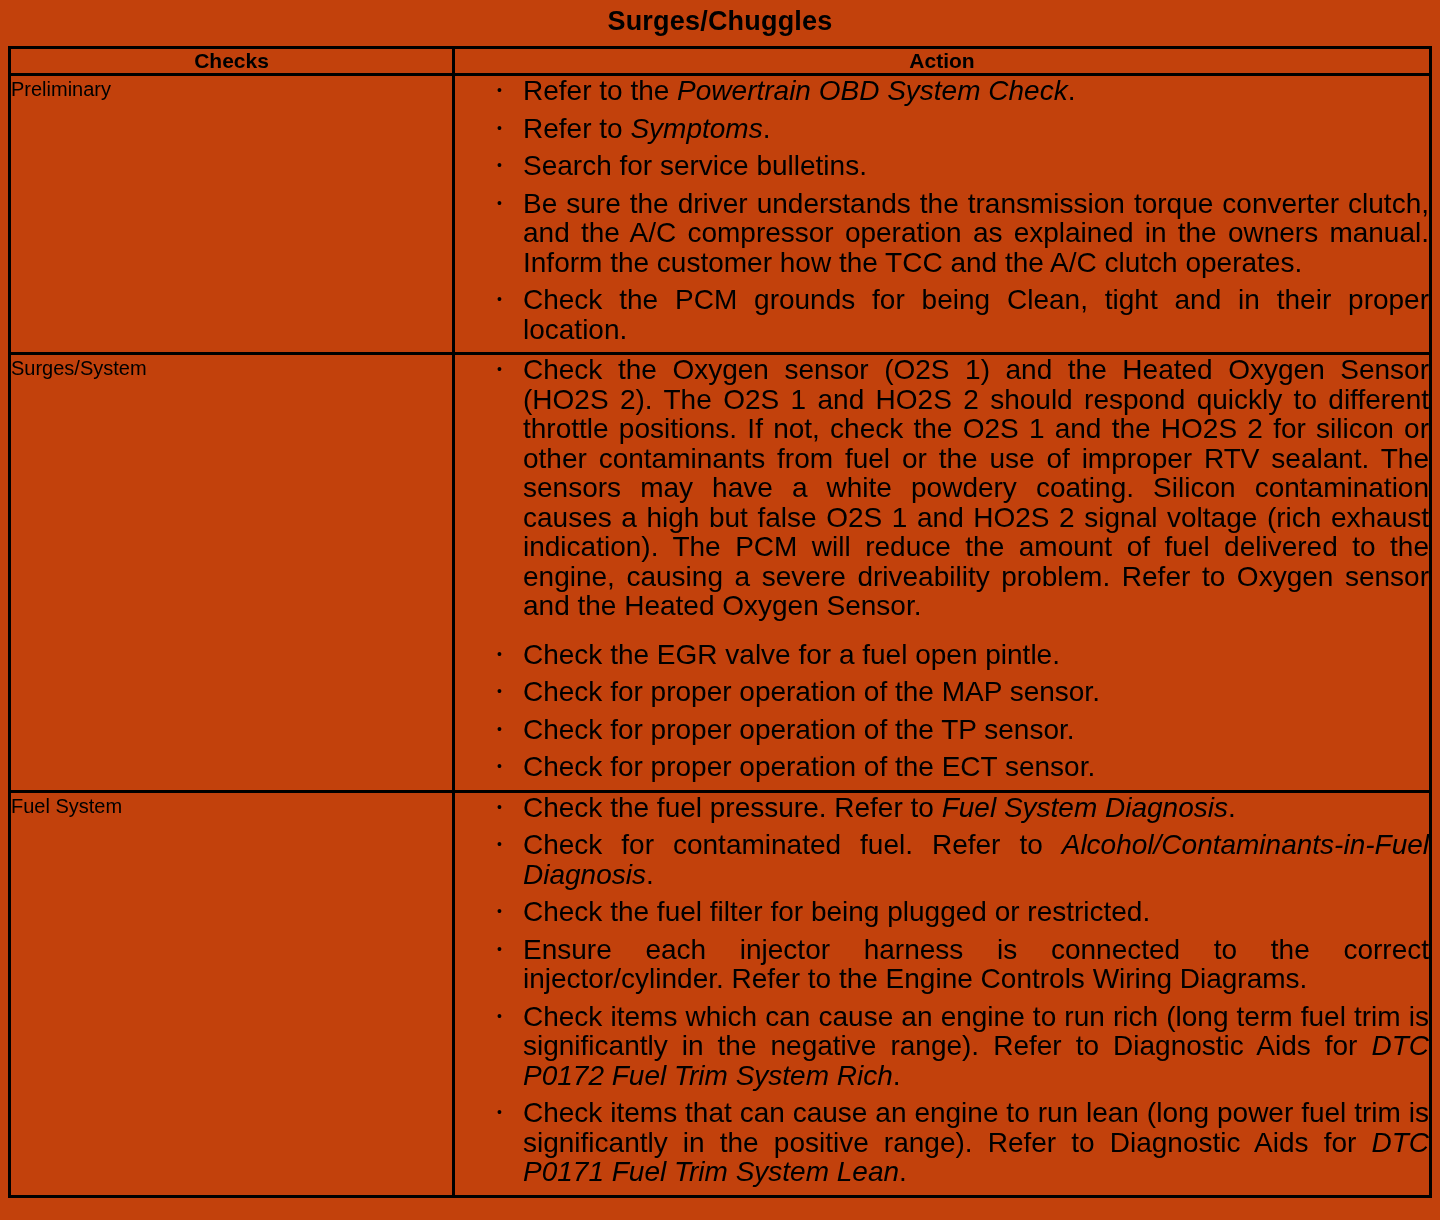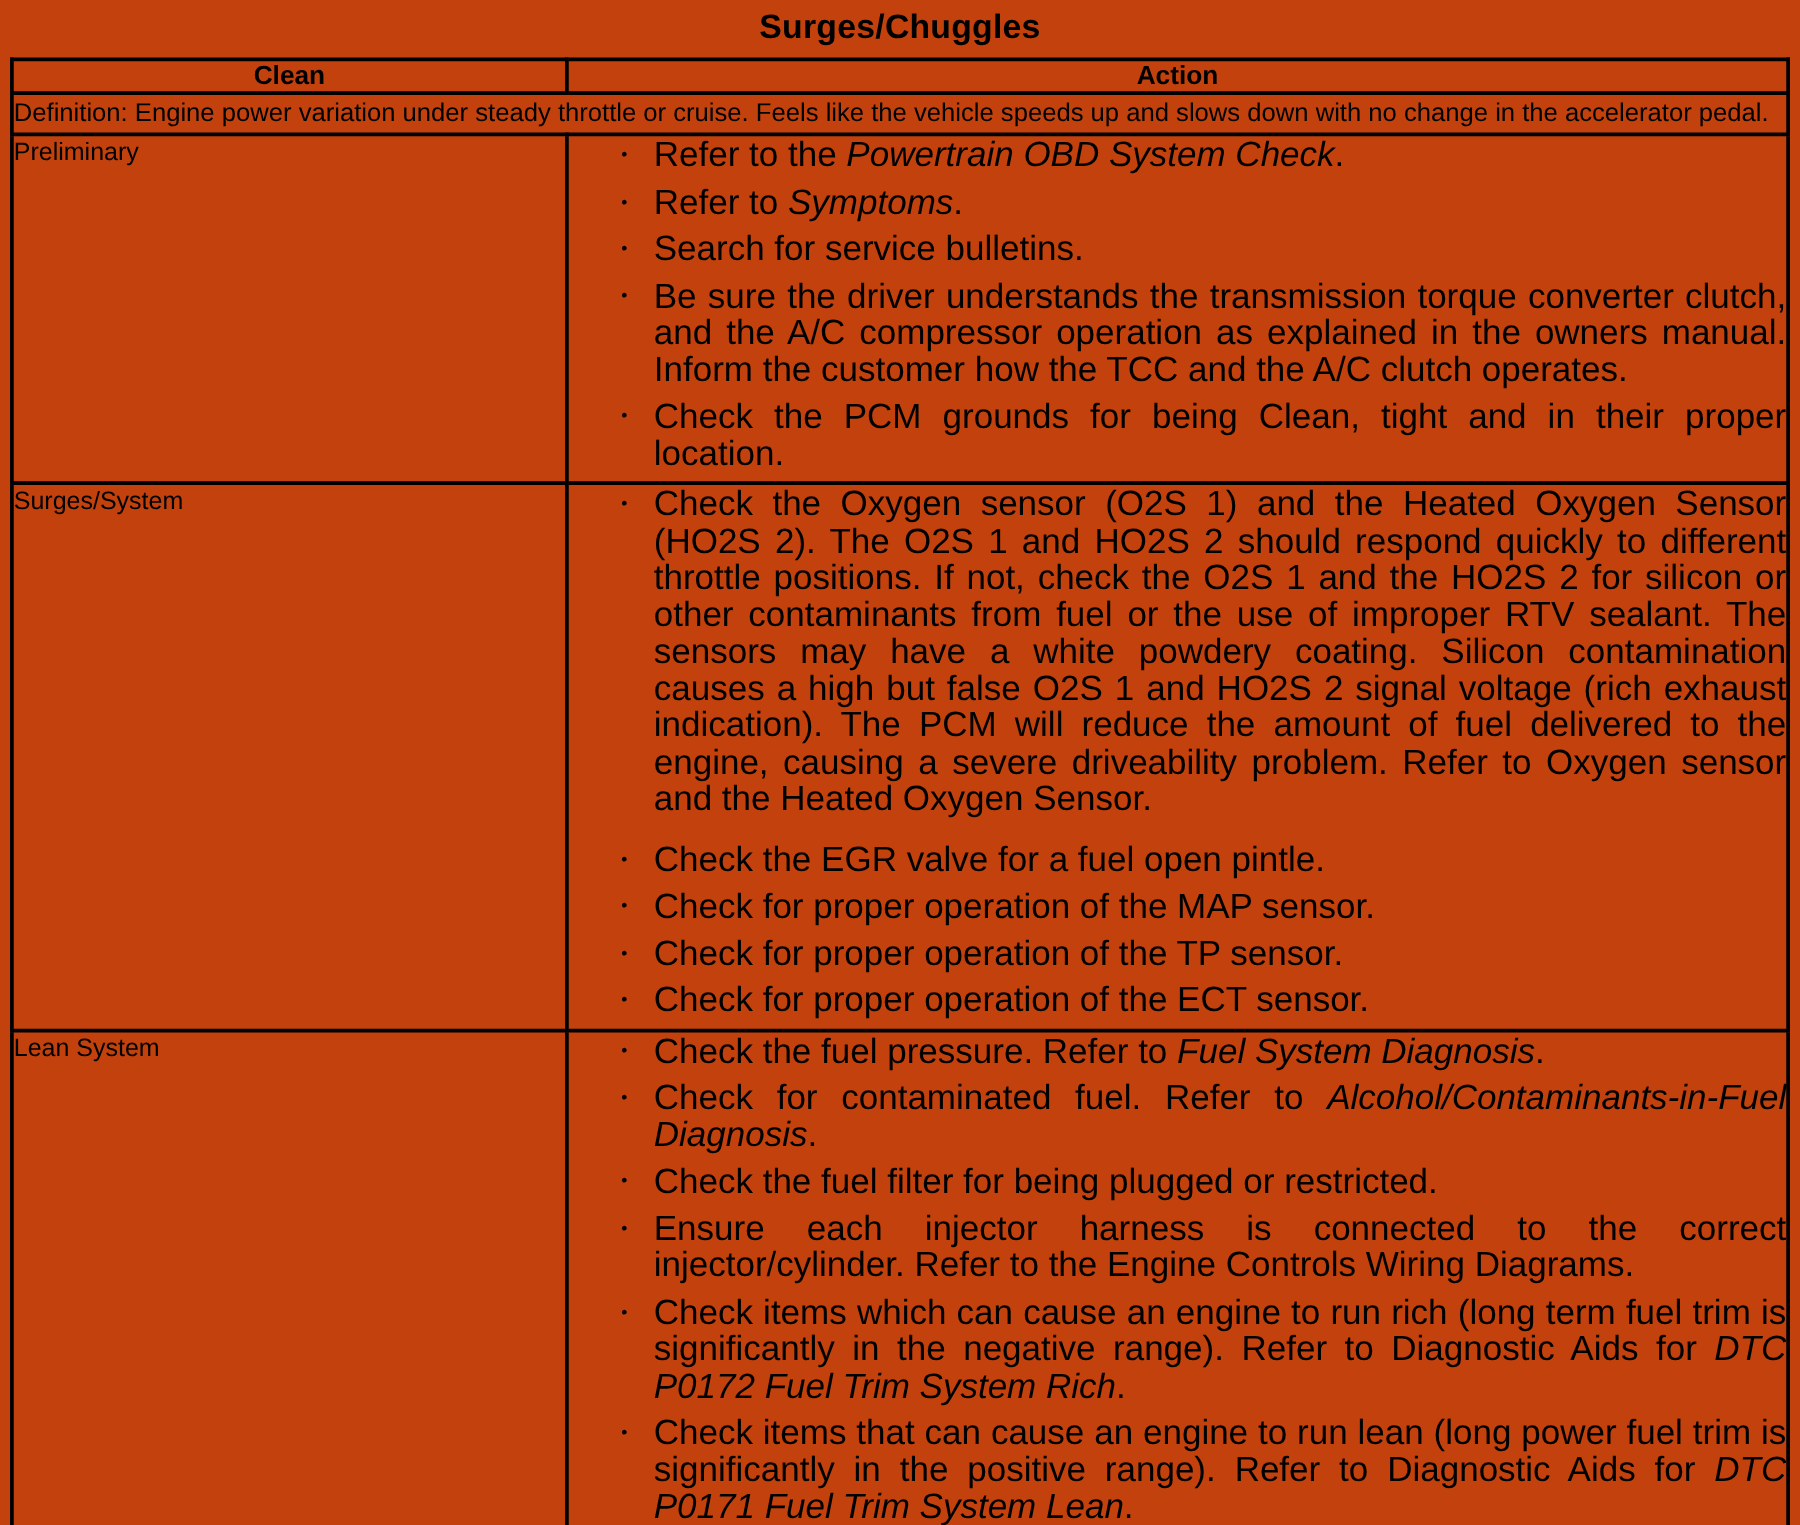--- a/index.html
+++ b/index.html
@@ -78,28 +78,25 @@
 </style>
 </head>
 <body>
 
 <div class="page">
   <div class="title">Surges/Chuggles</div>
 
   <table class="diag">
     <thead>
       <tr>
-        <th class="header-cell col-checks">Clean</th>
+        <th class="header-cell col-checks">Checks</th>
         <th class="header-cell col-action">Action</th>
       </tr>
     </thead>
     <tbody id="table-body">
-      <tr>
-        <td class="def-cell" colspan="2">Definition: Engine power variation under steady throttle or cruise. Feels like the vehicle speeds up and slows down with no change in the accelerator pedal.</td>
-      </tr>
 
     <tr>
           <td class="check-cell">Preliminary</td>
           <td class="action-cell">
             <div class="bullet">
               <span class="marker">•</span>
               <span class="bullet-text"><span>Refer to the </span><span class="it">Powertrain OBD System Check</span><span>.</span></span>
             </div>
             <div class="bullet">
               <span class="marker">•</span>
@@ -138,21 +135,21 @@
               <span class="marker">•</span>
               <span class="bullet-text"><span>Check for proper operation of the TP sensor.</span></span>
             </div>
             <div class="bullet">
               <span class="marker">•</span>
               <span class="bullet-text"><span>Check for proper operation of the ECT sensor.</span></span>
             </div>
           </td>
         </tr>
         <tr>
-          <td class="check-cell">Lean System</td>
+          <td class="check-cell">Fuel System</td>
           <td class="action-cell">
             <div class="bullet">
               <span class="marker">•</span>
               <span class="bullet-text"><span>Check the fuel pressure. Refer to </span><span class="it">Fuel System Diagnosis</span><span>.</span></span>
             </div>
             <div class="bullet">
               <span class="marker">•</span>
               <span class="bullet-text"><span>Check for contaminated fuel. Refer to </span><span class="it">Alcohol/Contaminants-in-Fuel Diagnosis</span><span>.</span></span>
             </div>
             <div class="bullet">

